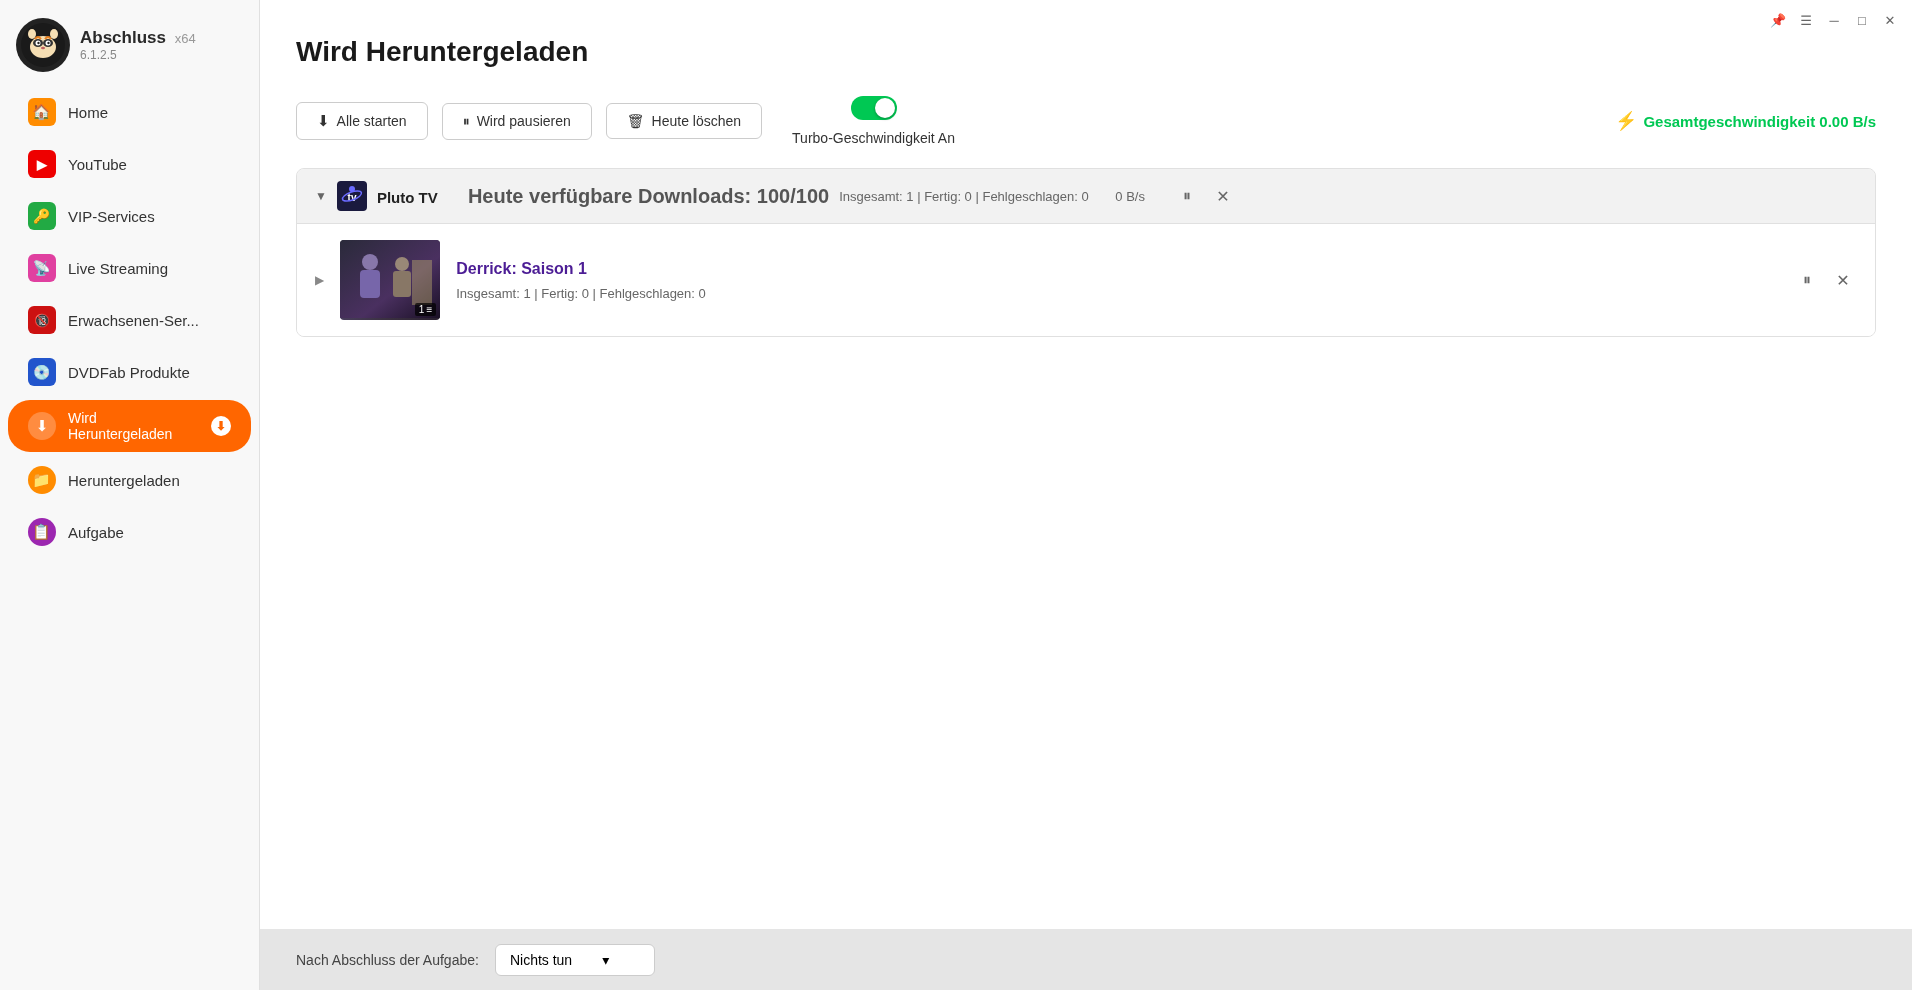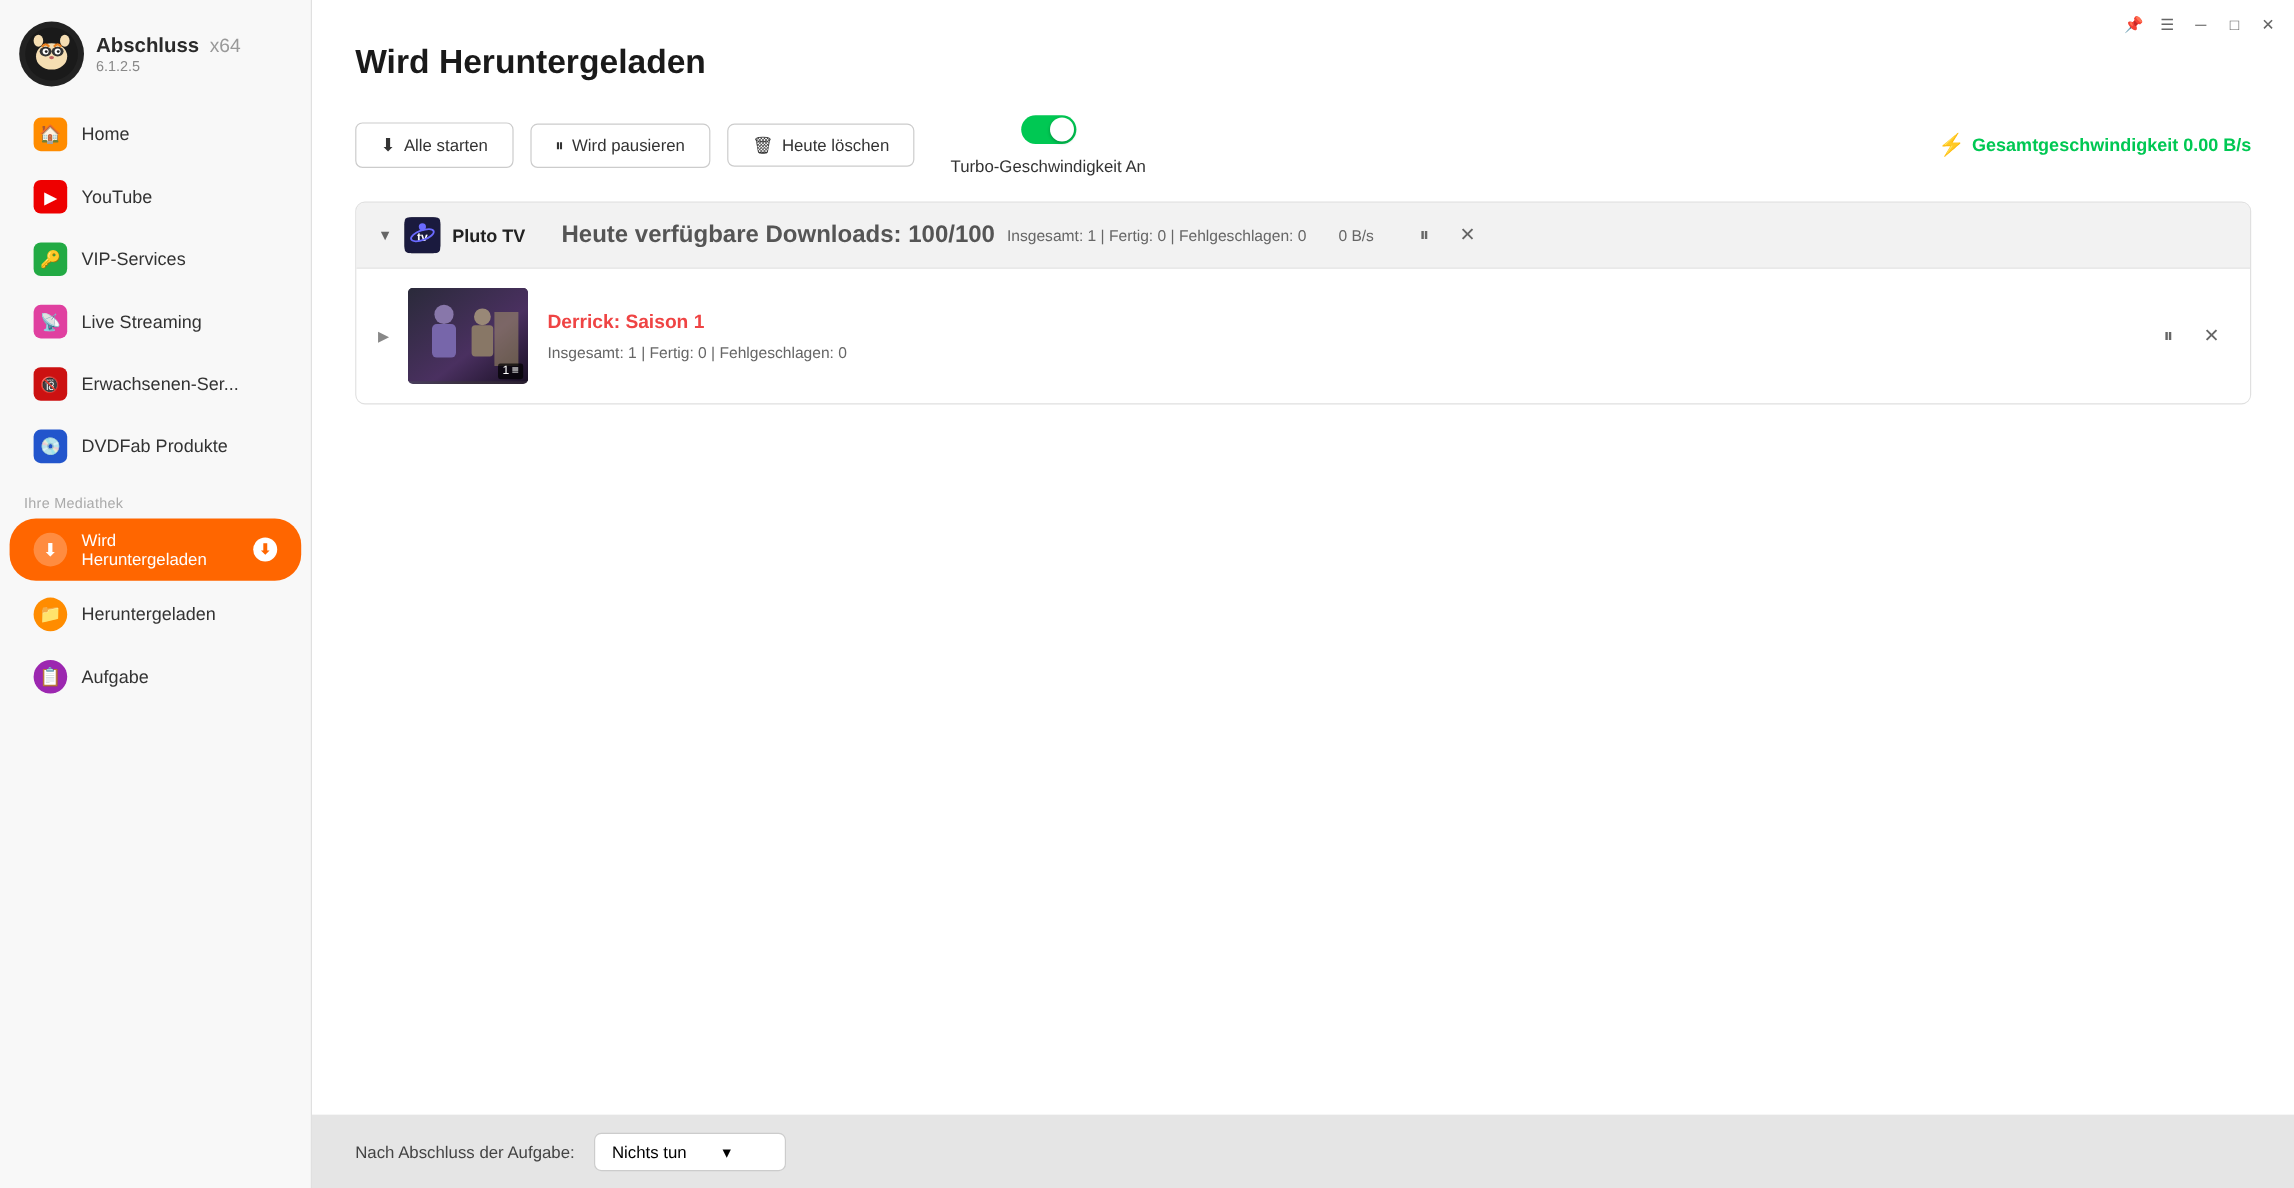--- a/index.html
+++ b/index.html
@@ -269,21 +269,21 @@
       background: rgba(0,0,0,0.7);
       color: #fff;
       font-size: 10px;
       padding: 1px 4px;
       border-radius: 2px;
       display: flex;
       align-items: center;
       gap: 2px;
     }
     .item-info { flex: 1; }
-    .item-title { font-size: 16px; font-weight: 600; color: #ef4444; margin-bottom: 8px; }
+    .item-title { font-size: 16px; font-weight: 600; color: #4c1d95; margin-bottom: 8px; }
     .item-stats { font-size: 13px; color: #666; }
 
     
     #footer {
       border-top: 1px solid #e5e5e5;
       padding: 14px 36px;
       display: flex;
       align-items: center;
       gap: 16px;
       background: #e5e5e5;
@@ -327,21 +327,21 @@
         <ellipse cx="13" cy="13" rx="4" ry="5" fill="#f5deb3"></ellipse>
         <ellipse cx="35" cy="13" rx="4" ry="5" fill="#f5deb3"></ellipse>
 
         <path d="M16 18 Q19 14 22 18" stroke="#e88020" stroke-width="2" fill="none"></path>
         <path d="M26 18 Q29 14 32 18" stroke="#e88020" stroke-width="2" fill="none"></path>
       </svg>
     </div>
     <div class="logo-text">
       <span class="logo-brand">
         <span>Abschluss</span>
-        <span style="font-size:16px; font-weight:400; color:#999; margin-left:4px;">x64</span>
+        <span style="font-size:13px; font-weight:400; color:#999; margin-left:4px;">x64</span>
       </span>
       <span class="logo-version">6.1.2.5</span>
     </div>
   </div>
 
   <div class="nav-item">
     <div class="nav-icon nav-icon-home">
       <span style="color:#fff;font-size:15px;">🏠</span>
     </div>
     <span class="nav-label">Home</span>
@@ -375,21 +375,20 @@
     <span class="nav-label">Erwachsenen-Ser...</span>
   </div>
 
   <div class="nav-item">
     <div class="nav-icon nav-icon-dvd">
       <span style="color:#fff;font-size:14px;">💿</span>
     </div>
     <span class="nav-label">DVDFab Produkte</span>
   </div>
 
-  <div class="section-label">Ihre Mediathek</div>
 
   <div class="nav-item nav-item-active" style="background:#ff6600; padding: 10px 20px; border-radius: 22px;">
     <div class="library-icon" style="background:rgba(255,255,255,0.25);">
       <span style="color:#fff;font-size:15px;">⬇</span>
     </div>
     <span class="nav-label" style="color:#fff; font-size:14px;">Wird Heruntergeladen</span>
     <span style="margin-left:auto;">
       <span style="background:#fff;color:#ff6600;border-radius:50%;width:20px;height:20px;display:flex;align-items:center;justify-content:center;font-size:12px;font-weight:700;">⬇</span>
     </span>
   </div>

